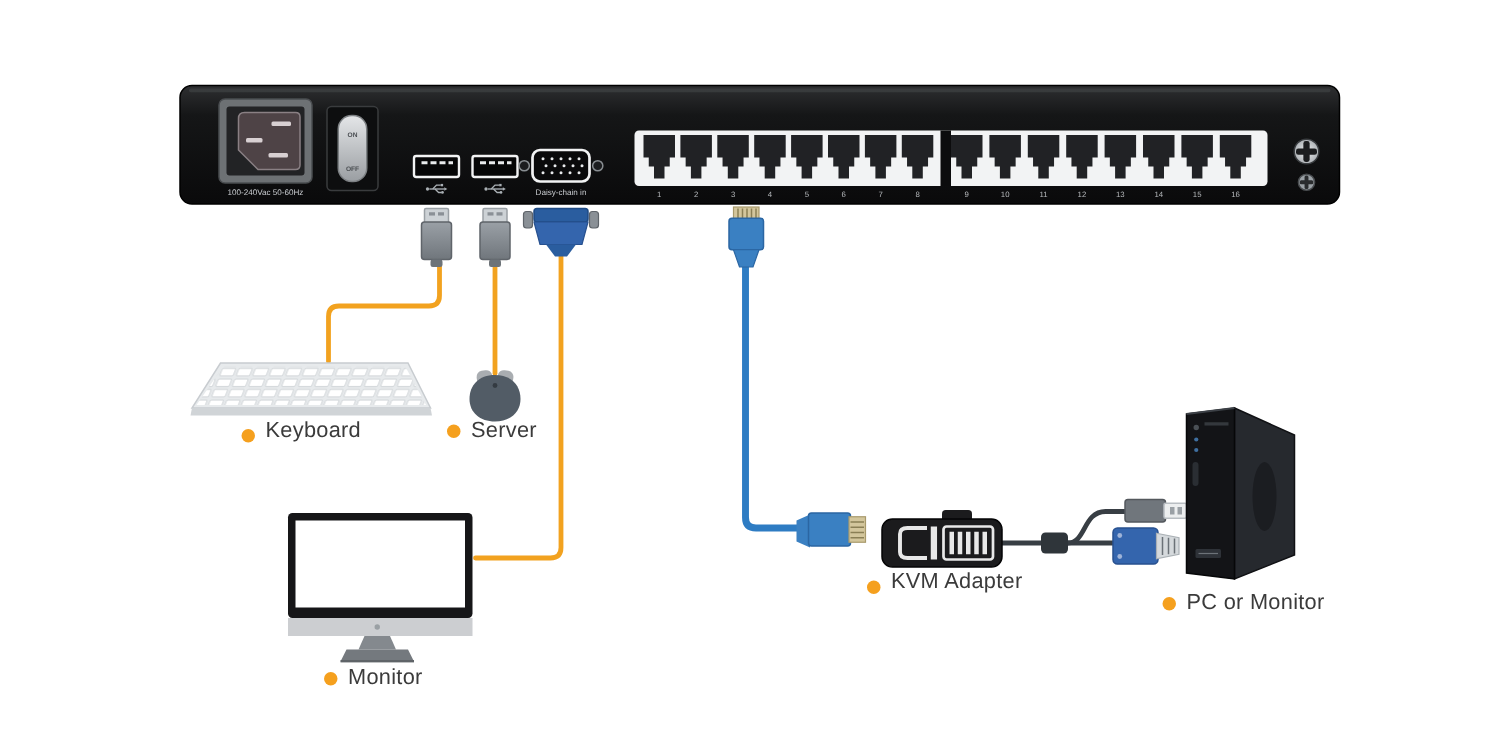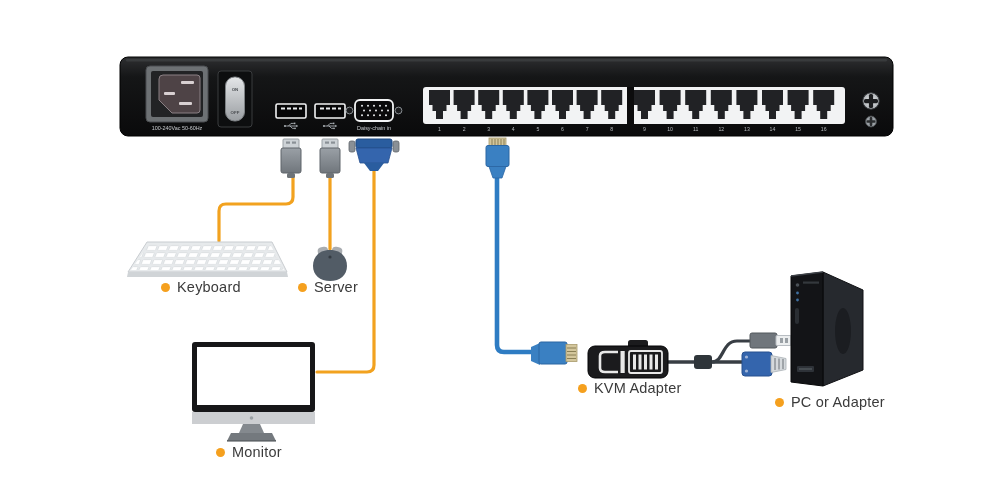--- a/index.html
+++ b/index.html
@@ -309,34 +309,34 @@
     <circle cx="797.5" cy="293" r="1.4" fill="#3f6fa0"></circle>
     <circle cx="797.5" cy="300" r="1.4" fill="#3f6fa0"></circle>
     <rect x="795" y="308" width="4" height="16" rx="2" fill="#2a2e33"></rect>
     <rect x="797" y="366" width="17" height="6" rx="1" fill="#2e3238"></rect>
     <g stroke="#6d7379" stroke-width="0.8">
           <line x1="799" y1="369" x2="812" y2="369"></line>
         </g>
   </g>
 </svg>
 
-<div class="dev-label" style="left:161px;top:279px;">
+<div class="dev-label" style="left:161px;top:279px;align-items:flex-end;">
   <span class="bullet"></span>
   <span>Keyboard</span>
 </div>
 <div class="dev-label" style="left:298px;top:279px;">
   <span class="bullet"></span>
   <span>Server</span>
 </div>
 <div class="dev-label" style="left:216px;top:444px;">
   <span class="bullet"></span>
   <span>Monitor</span>
 </div>
-<div class="dev-label" style="left:578px;top:380px;">
+<div class="dev-label" style="left:578px;top:380px;align-items:flex-end;">
   <span class="bullet"></span>
   <span>KVM Adapter</span>
 </div>
 <div class="dev-label" style="left:775px;top:394px;">
   <span class="bullet"></span>
-  <span>PC or Adapter</span>
+  <span>PC or Monitor</span>
 </div>
 
 </div>
 
 </body></html>

